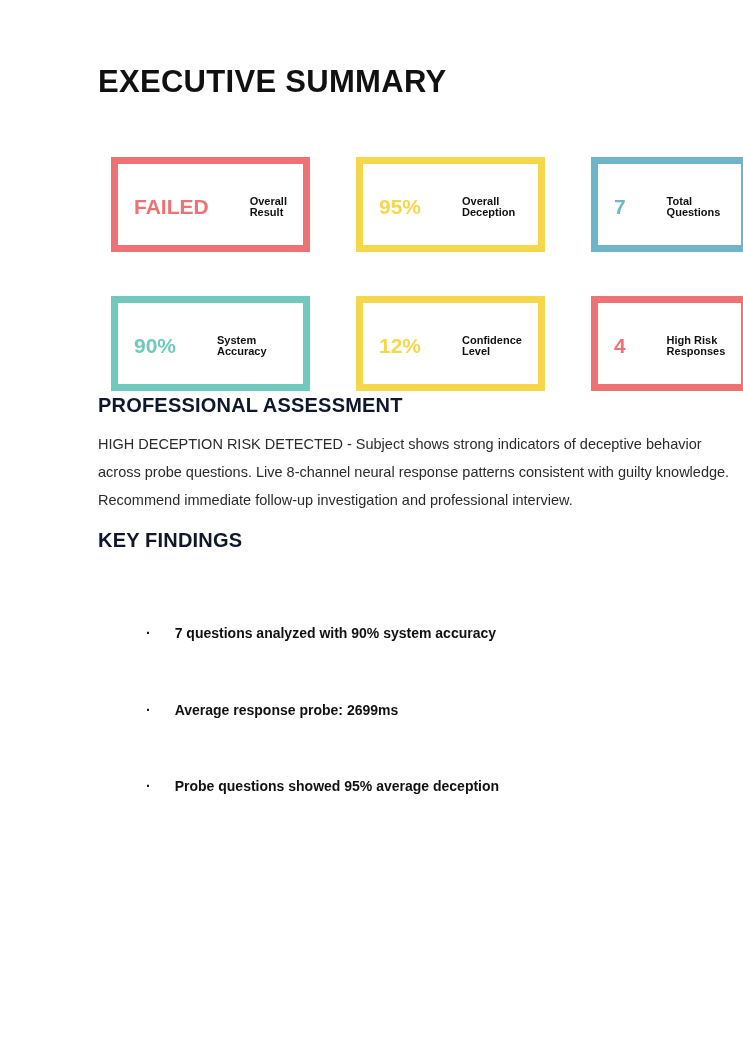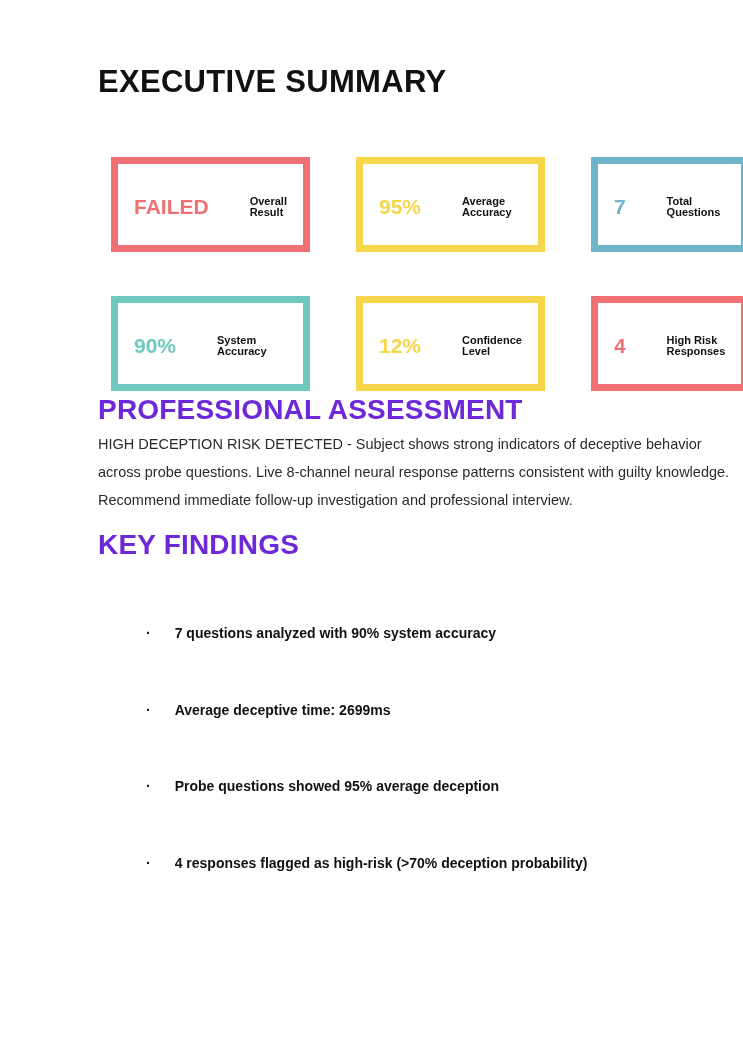--- a/index.html
+++ b/index.html
@@ -63,24 +63,24 @@
   .card-yellow { border-color: #F6D64A; }
   .card-yellow .stat-value { color: #F6D64A; }
   .card-blue   { border-color: #6FB5CA; }
   .card-blue   .stat-value { color: #6FB5CA; }
   .card-teal   { border-color: #6FCABD; }
   .card-teal   .stat-value { color: #6FCABD; }
 
   .section-heading {
     position: absolute;
     left: 50px;
-    font-size: 28px;
+    font-size: 20px;
     font-weight: bold;
     letter-spacing: 0.2px;
-    color: #6d28d9;
+    color: #0f172a;
   }
   .heading-assessment { top: 346px; }
   .heading-findings   { top: 481px; }
 
   .assessment-body {
     position: absolute;
     left: 50px;
     top: 382px;
     width: 650px;
     font-size: 14.5px;
@@ -123,21 +123,21 @@
 
 <h1 class="page-title">EXECUTIVE SUMMARY</h1>
 
 <div class="stats-grid">
   <div class="stat-card card-red">
     <div class="stat-value">FAILED</div>
     <div class="stat-label">Overall Result</div>
   </div>
   <div class="stat-card card-yellow">
     <div class="stat-value">95%</div>
-    <div class="stat-label">Average Accuracy</div>
+    <div class="stat-label">Overall Deception</div>
   </div>
   <div class="stat-card card-blue">
     <div class="stat-value">7</div>
     <div class="stat-label">Total Questions</div>
   </div>
   <div class="stat-card card-teal">
     <div class="stat-value">90%</div>
     <div class="stat-label">System Accuracy</div>
   </div>
   <div class="stat-card card-yellow">
@@ -154,23 +154,20 @@
 
 <p class="assessment-body">HIGH DECEPTION RISK DETECTED - Subject shows strong indicators of deceptive behavior across probe questions. Live 8-channel neural response patterns consistent with guilty knowledge. Recommend immediate follow-up investigation and professional interview.</p>
 
 <h2 class="section-heading heading-findings">KEY FINDINGS</h2>
 
 <div class="findings-list">
   <div class="finding-item">
     <span class="bullet-dot">·</span><span>7 questions analyzed with 90% system accuracy</span>
   </div>
   <div class="finding-item">
-    <span class="bullet-dot">·</span><span>Average deceptive time: 2699ms</span>
+    <span class="bullet-dot">·</span><span>Average response probe: 2699ms</span>
   </div>
   <div class="finding-item">
     <span class="bullet-dot">·</span><span>Probe questions showed 95% average deception</span>
-  </div>
-  <div class="finding-item">
-    <span class="bullet-dot">·</span><span>4 responses flagged as high-risk (&gt;70% deception probability)</span>
   </div>
 </div>
 
 <div class="page-footer">Page 2 of 4</div>
 
 </body></html>

